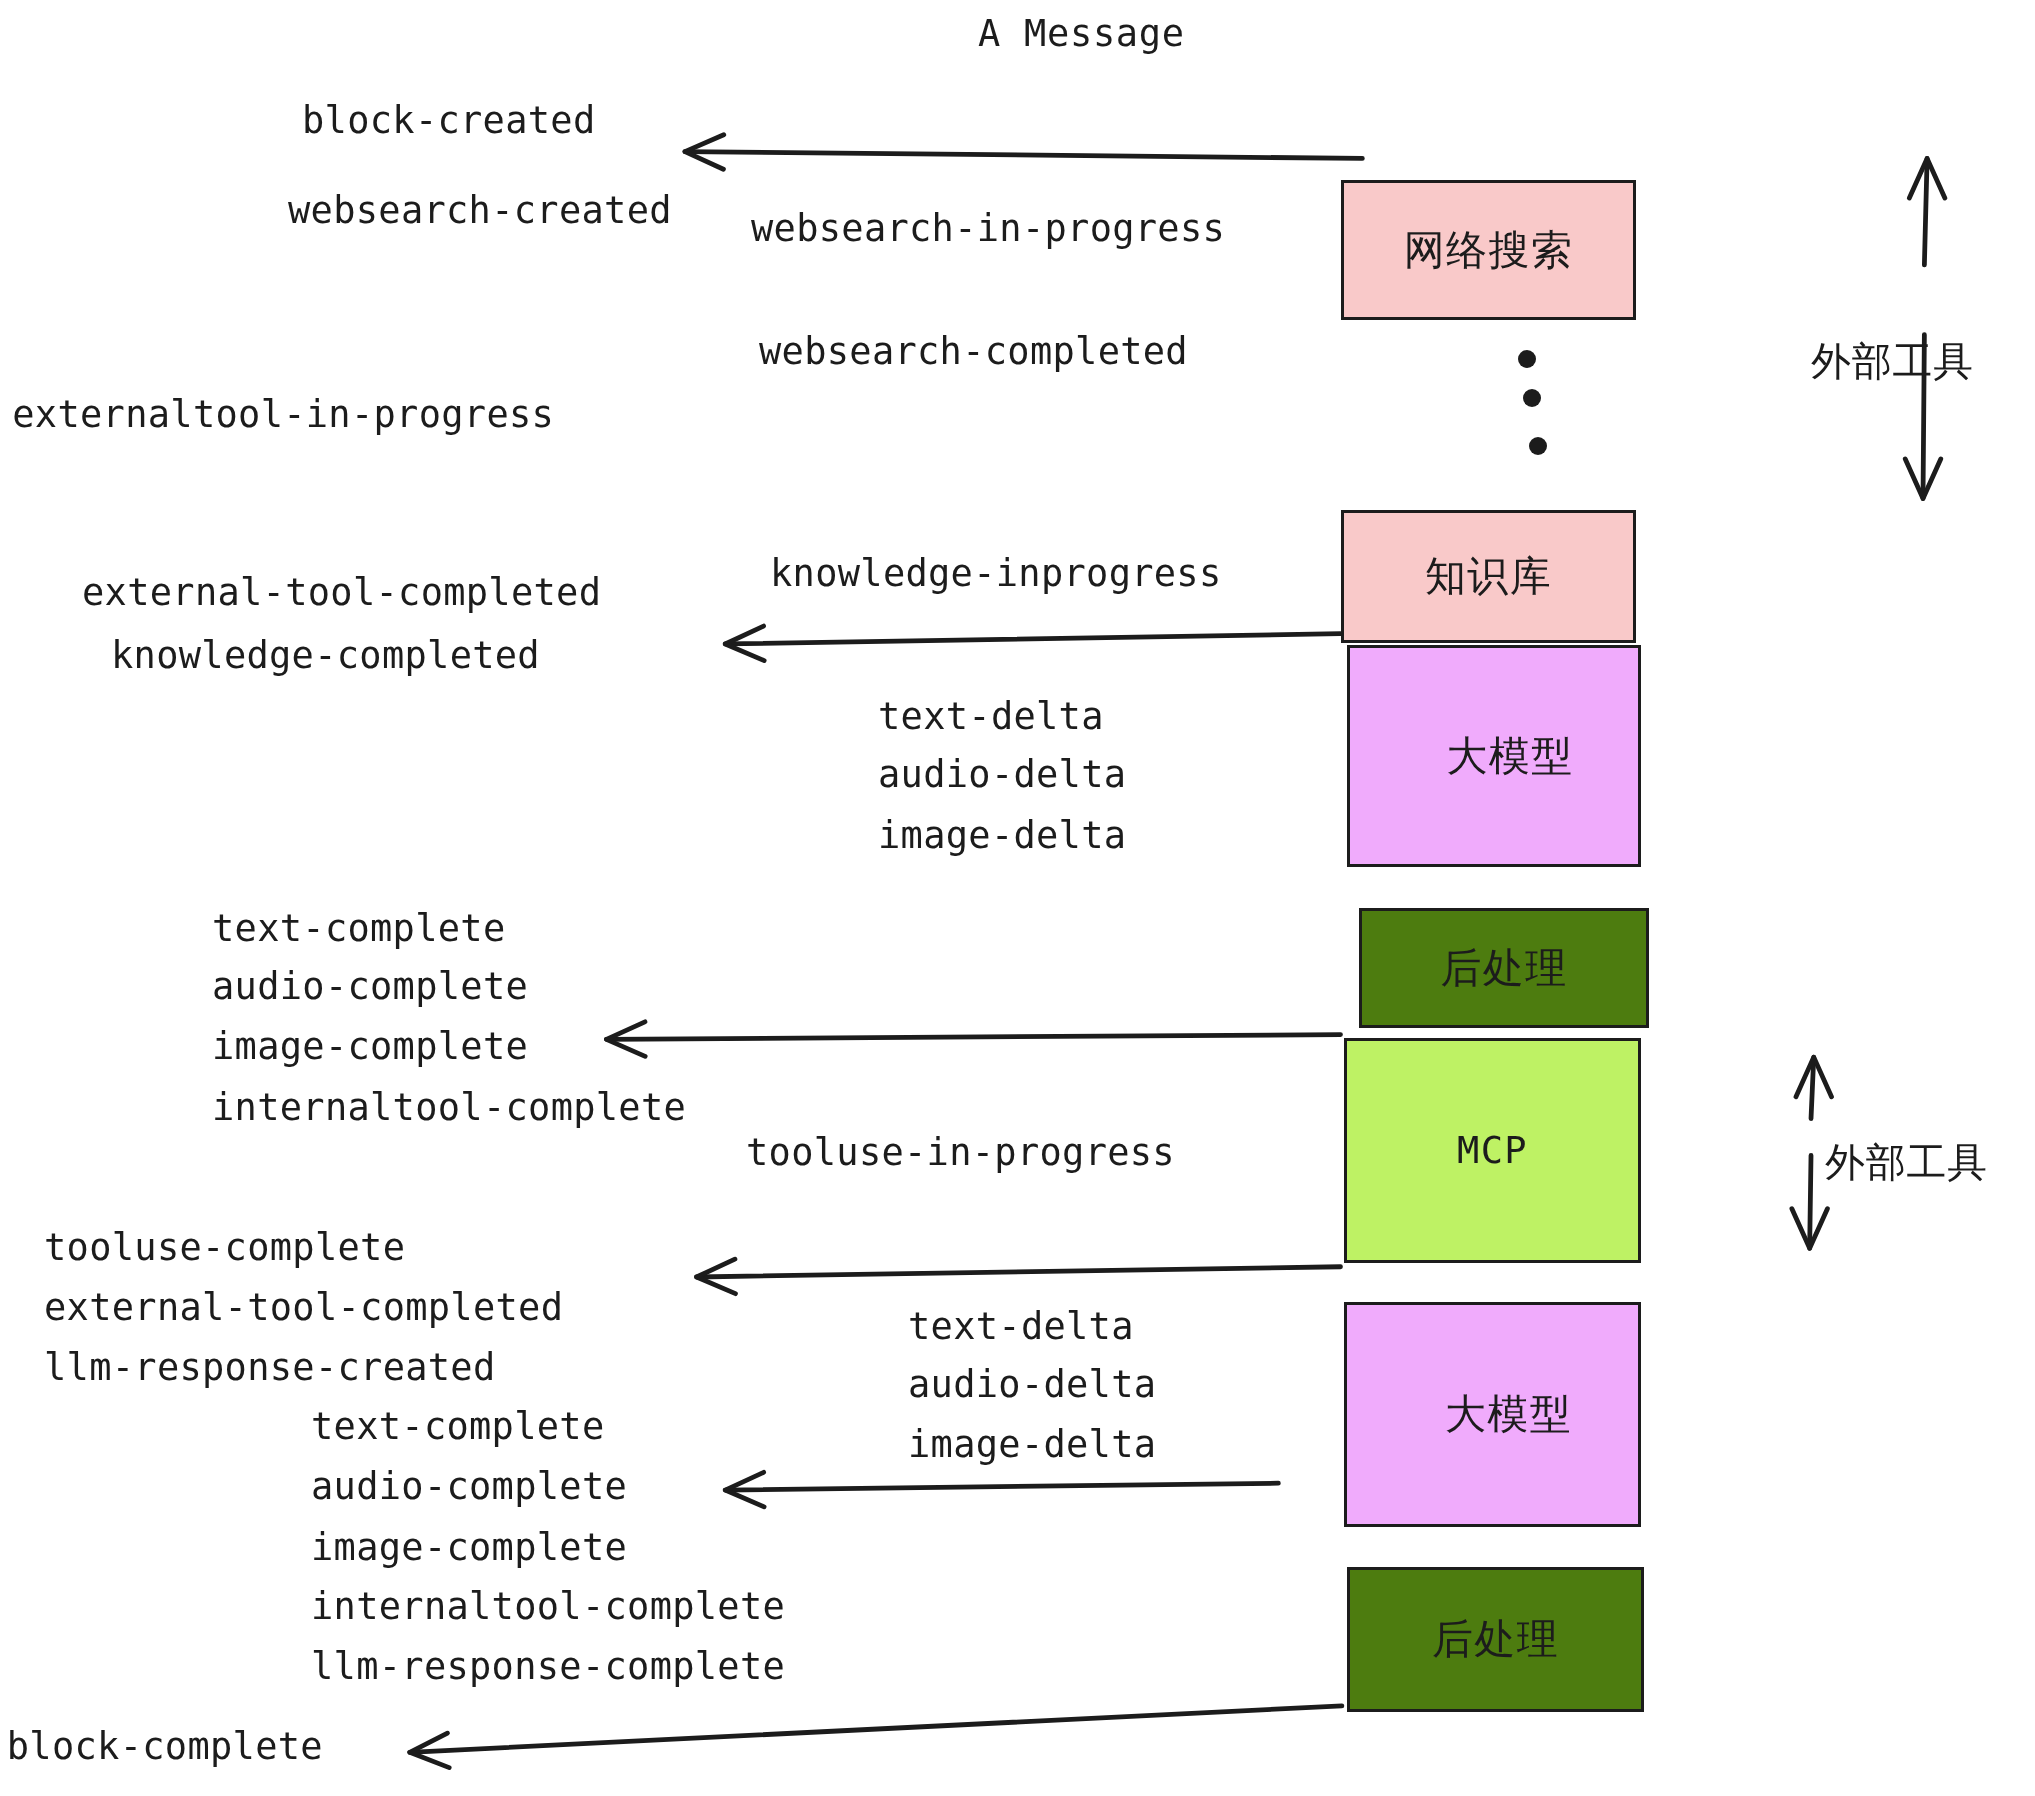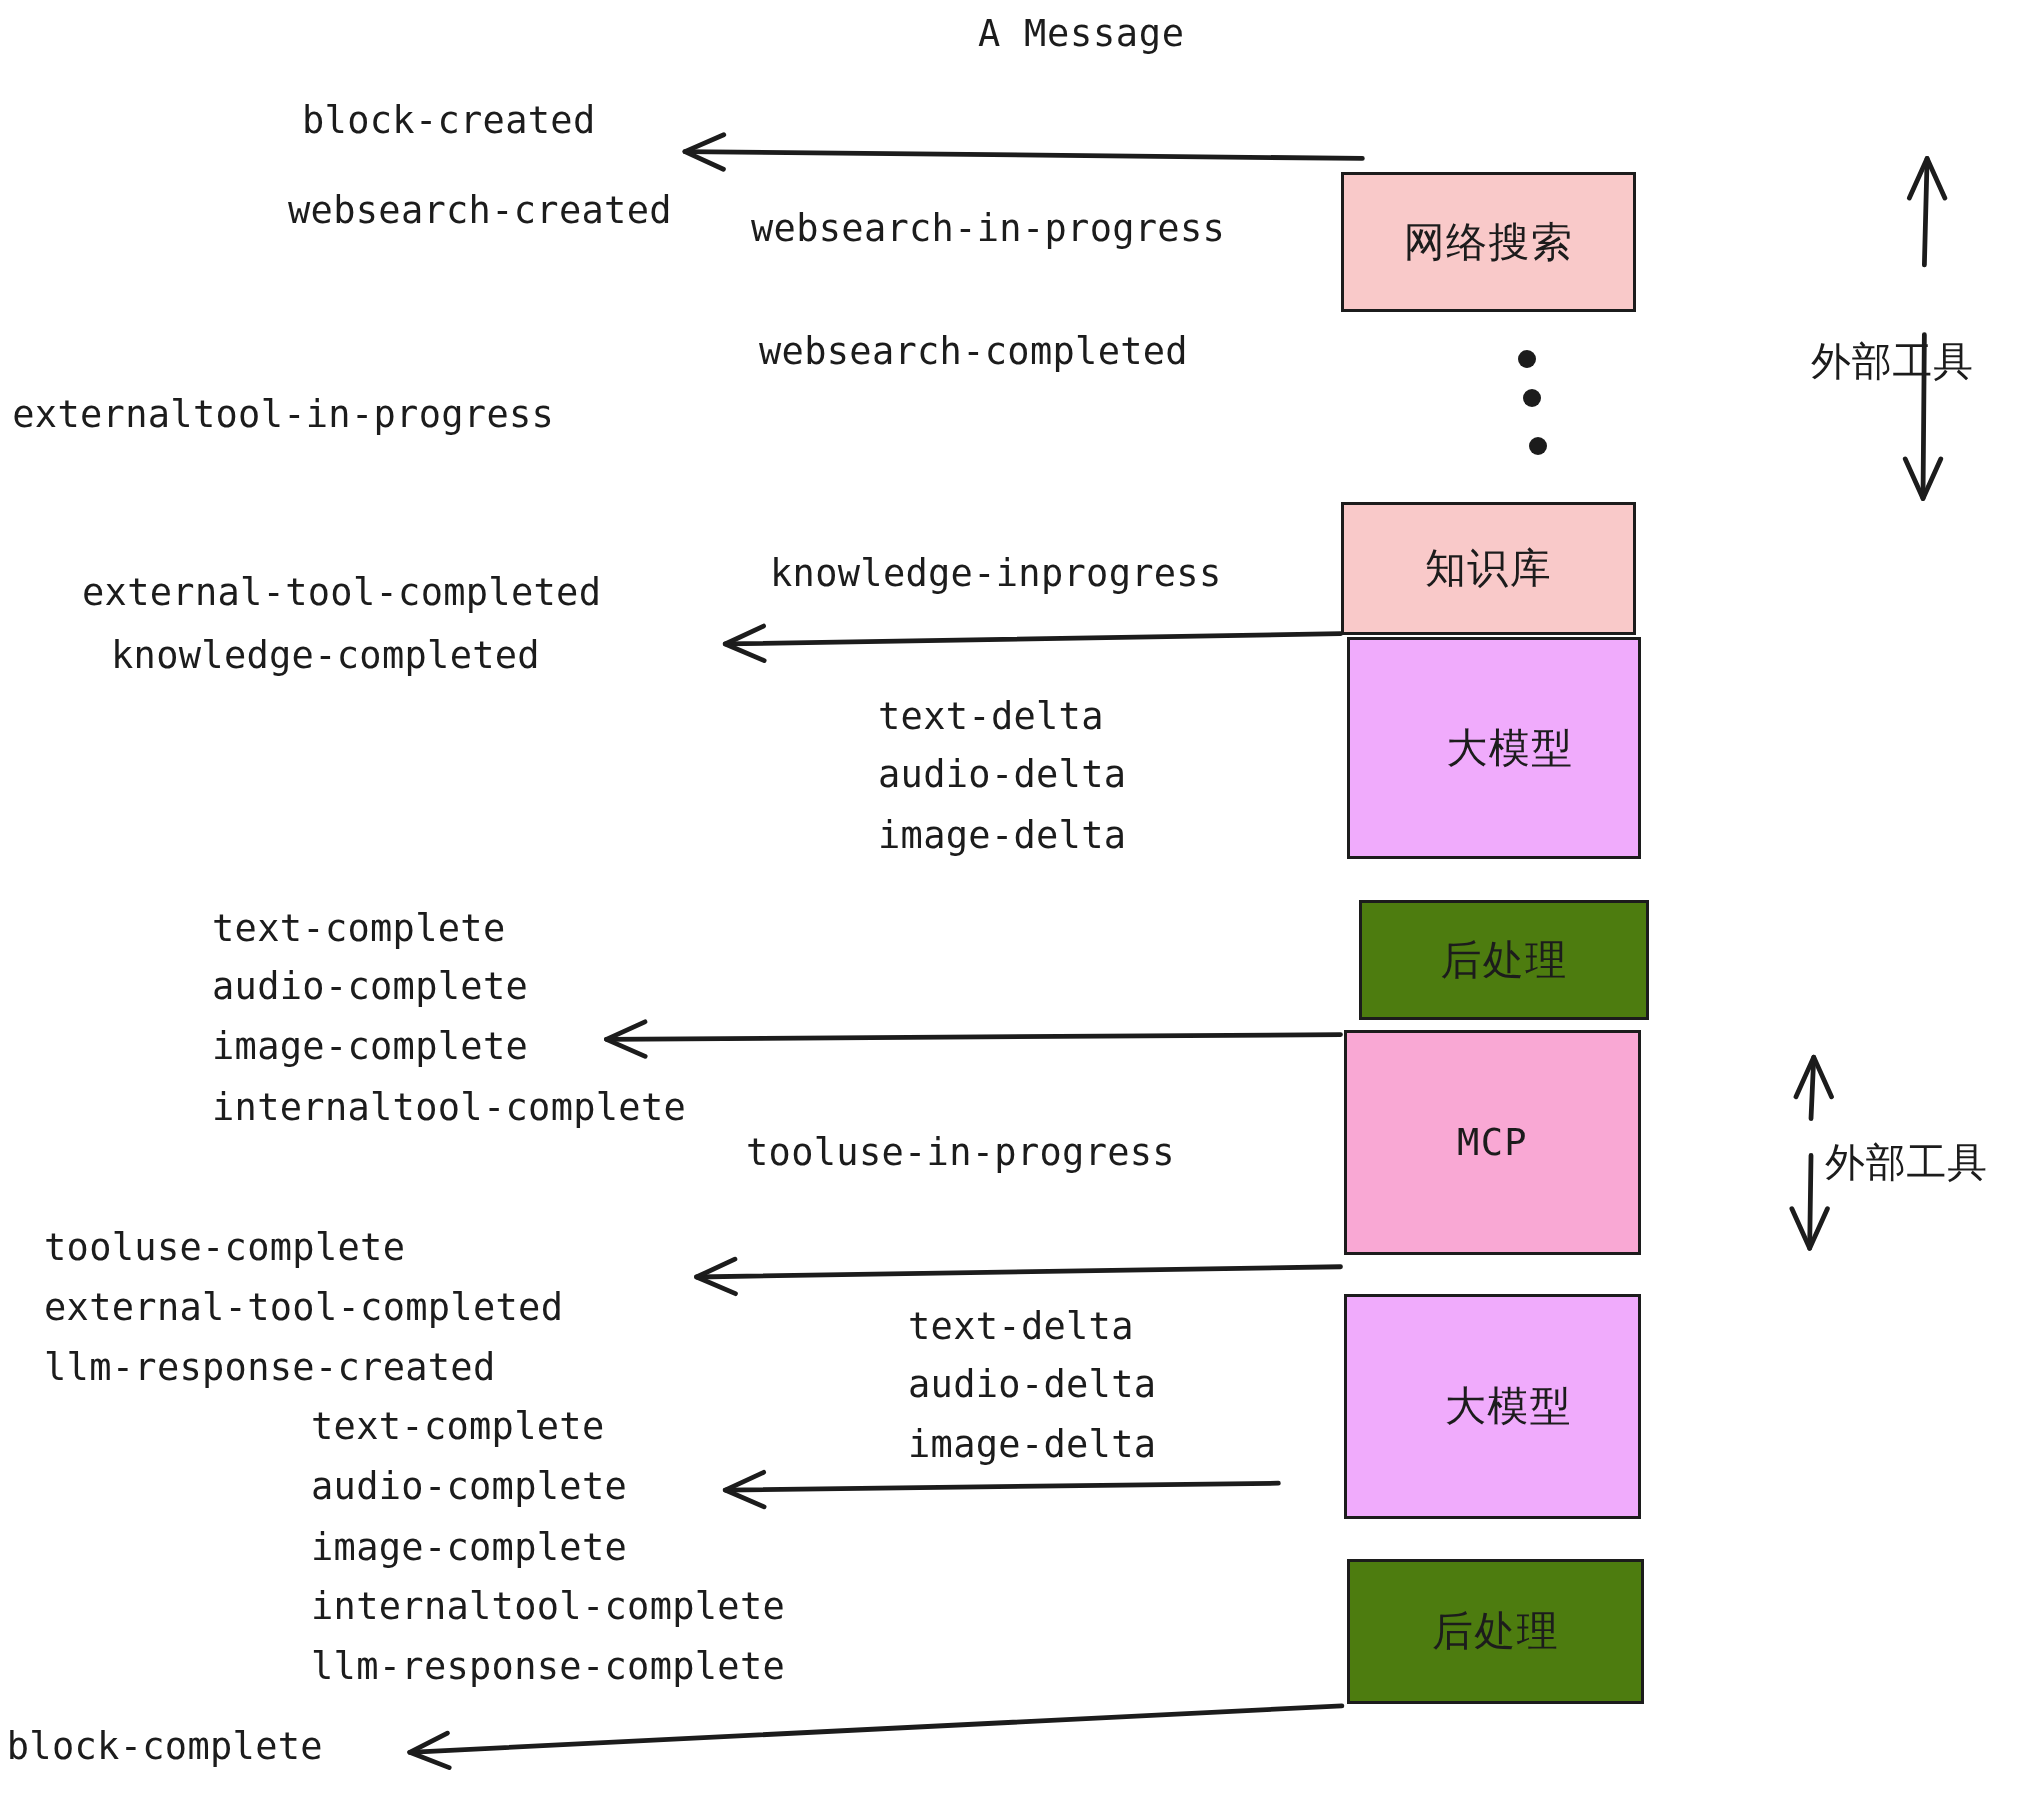--- a/index.html
+++ b/index.html
@@ -39,24 +39,25 @@
     position: absolute;
     box-sizing: border-box;
     border: 3.4px solid #1c1c1c;
     display: flex;
     align-items: center;
     justify-content: center;
     font-family: "DejaVu Sans", "Liberation Sans", sans-serif;
     color: #1c1c1c;
     font-size: 41px;
     letter-spacing: 1.4px;
+    margin-top: 8px;
   }
   .box.pink  { background: #f9c9c9; }
   .box.green { background: #f0abfc; padding-left: 32px; }
-  .box.yellow{ background: #f9a8d4; }
+  .box.yellow{ background: #bef264; }
   .box.white { background: #4d7c0f; }
   .box.mcp   { font-family: "DejaVu Sans Mono", "Liberation Mono", monospace; font-size: 37px; }
   
   .side-label {
     position: absolute;
     white-space: pre;
     color: #1c1c1c;
     font-family: "DejaVu Sans", "Liberation Sans", sans-serif;
     font-size: 40px;
     line-height: 1;

